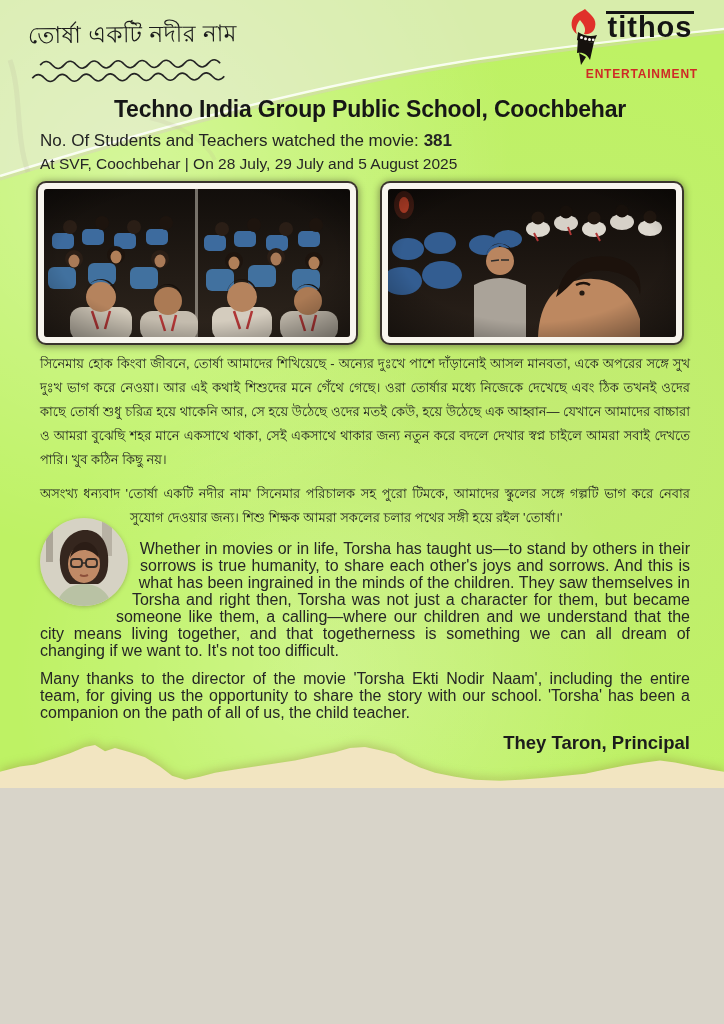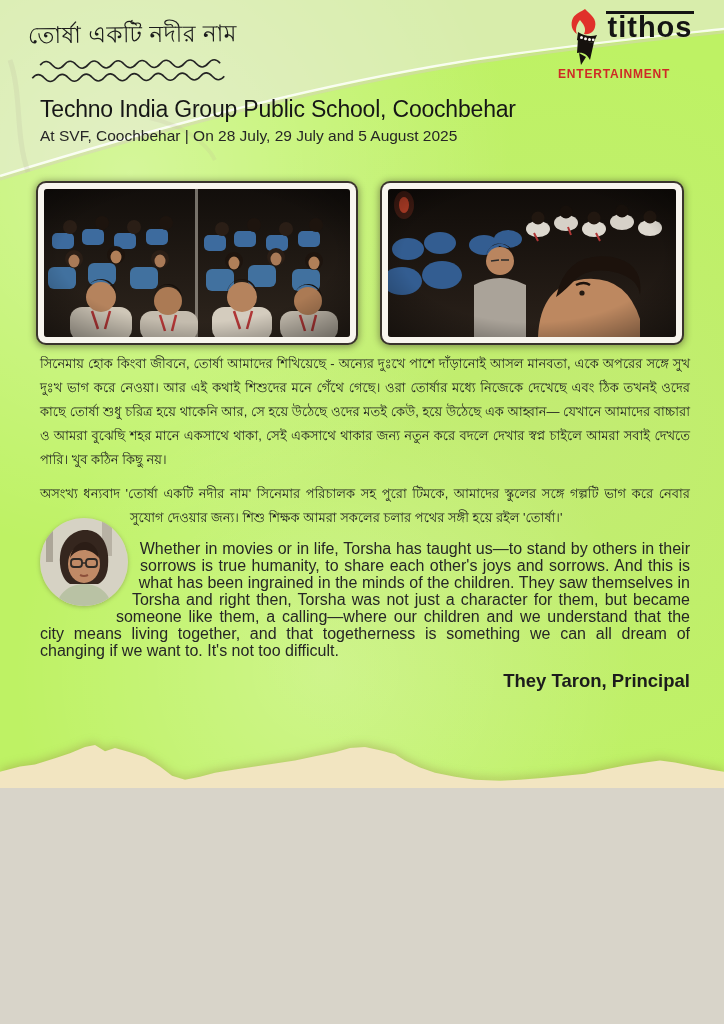--- a/index.html
+++ b/index.html
@@ -20,32 +20,32 @@
   .content { position:relative; z-index:2; }
 
   
   .bn-title {
     position:absolute; left:28px; top:16px; width:240px;
     font-size:23px; color:#1b1b1b; transform:rotate(-0.6deg);
     letter-spacing:.5px;
   }
   .bn-title .squiggles { display:block; margin-top:3px; margin-left:2px; }
 
-  .logo { position:absolute; right:26px; top:8px; width:140px; text-align:left; }
+  .logo { position:absolute; right:26px; top:8px; width:140px; text-align:right; }
   .logo-row { display:flex; align-items:flex-start; justify-content:center; gap:2px; }
   .brand {
     position:relative; font-weight:700; font-size:29px; color:#141414;
     letter-spacing:1px; line-height:1.1; padding-top:4px;
   }
   .brand::before { content:""; position:absolute; top:3px; left:-2px; right:-2px; height:3px; background:#141414; }
   .tagline { font-weight:700; font-size:12px; letter-spacing:.8px; color:#cf2a26; margin-top:1px; }
 
   
   .school-header { position:absolute; left:40px; top:96px; width:660px; }
-  .school-name { font-size:23px; font-weight:400; color:#161616; letter-spacing:-.2px; }
+  .school-name { font-size:23px; font-weight:700; color:#161616; letter-spacing:-.2px;text-align:center; }
   .count-line { margin-top:8px; font-size:17px; color:#242424; }
   .count-line b { margin-left:5px; }
   .venue-line { margin-top:4px; font-size:15.5px; color:#262626; }
 
   
   .photos { position:absolute; left:38px; top:183px; display:flex; gap:26px; }
   .photo-frame {
     background:#f8f5ee; padding:6px; border-radius:8px;
     box-shadow:0 0 0 2px #39332c, 0 1px 7px 3px rgba(52,42,30,.45);
   }
@@ -107,20 +107,21 @@
           <circle cx="29.2" cy="31.8" r="1.4" fill="#f8f5ee"></circle>
           <path d="M15,45 L22,49 L17,57 Z" fill="#16110d"></path>
         </svg>
         <div class="brand">tithos</div>
       </div>
       <div class="tagline">ENTERTAINMENT</div>
     </div>
 
     <div class="school-header">
       <div class="school-name">Techno India Group Public School, Coochbehar</div>
+      <div class="count-line"><span>No. Of Students and Teachers watched the movie:</span><b>381</b></div>
       <div class="venue-line">At SVF, Coochbehar | On 28 July, 29 July and 5 August 2025</div>
     </div>
 
     <div class="photos">
       <div class="photo-frame">
         <svg width="306" height="148" viewBox="0 0 306 148">
           <defs>
             <linearGradient id="dkL" x1="0" y1="0" x2="0" y2="1">
               <stop offset="0" stop-color="#120e0b"></stop>
                 <stop offset="1" stop-color="#2e251d"></stop>
@@ -261,20 +262,21 @@
           <rect x="31" y="41" width="11" height="8" rx="3" fill="none" stroke="#2e2a26" stroke-width="1.8"></rect>
           <rect x="46" y="41" width="11" height="8" rx="3" fill="none" stroke="#2e2a26" stroke-width="1.8"></rect>
           <path d="M42,45 l4,0" stroke="#2e2a26" stroke-width="1.5"></path>
           <path d="M40,57 q4,2 8,0" stroke="#8c4f3a" stroke-width="2" fill="none"></path>
           <path d="M16,88 C20,72 32,66 44,66 C56,66 68,72 72,88 Z" fill="#b9c2a4"></path>
         </svg>
       </div>
       <p class="bn">অসংখ্য ধন্যবাদ 'তোর্ষা একটি নদীর নাম' সিনেমার পরিচালক সহ পুরো টিমকে, আমাদের স্কুলের সঙ্গে গল্পটি ভাগ করে নেবার সুযোগ দেওয়ার জন্য। শিশু শিক্ষক আমরা সকলের চলার পথের সঙ্গী হয়ে রইল 'তোর্ষা।'</p>
 
       <p class="en">Whether in movies or in life, Torsha has taught us—to stand by others in their sorrows is true humanity, to share each other's joys and sorrows. And this is what has been ingrained in the minds of the children. They saw themselves in Torsha and right then, Torsha was not just a character for them, but became someone like them, a calling—where our children and we understand that the city means living together, and that togetherness is something we can all dream of changing if we want to. It's not too difficult.</p>
+      <p class="en">Many thanks to the director of the movie 'Torsha Ekti Nodir Naam', including the entire team, for giving us the opportunity to share the story with our school. 'Torsha' has been a companion on the path of all of us, the child teacher.</p>
 
       <div class="signature">They Taron, Principal</div>
     </div>
 
   </div>
 
   <svg class="tear-bottom" width="724" height="45" viewBox="0 980 724 44" preserveAspectRatio="none">
     <path d="M0,1008 L20,1003 L35,1001 L55,995 L70,990 L85,984 L95,982 L105,988 L115,985 L130,989 L145,994 L160,1003 L172,1012 L185,1016 L200,1013 L215,1009 L235,1006 L255,1003 L275,1000 L295,997 L315,993 L335,989 L350,985 L365,984 L380,987 L395,991 L405,997 L420,1004 L435,1009 L455,1013 L475,1016 L500,1017 L520,1016 L545,1014 L565,1012 L585,1010 L605,1006 L625,1002 L645,999 L660,997 L675,999 L695,1003 L710,1006 L724,1008 L724,1024 L0,1024 Z" fill="#f2e5c1"></path>
   </svg>
 

